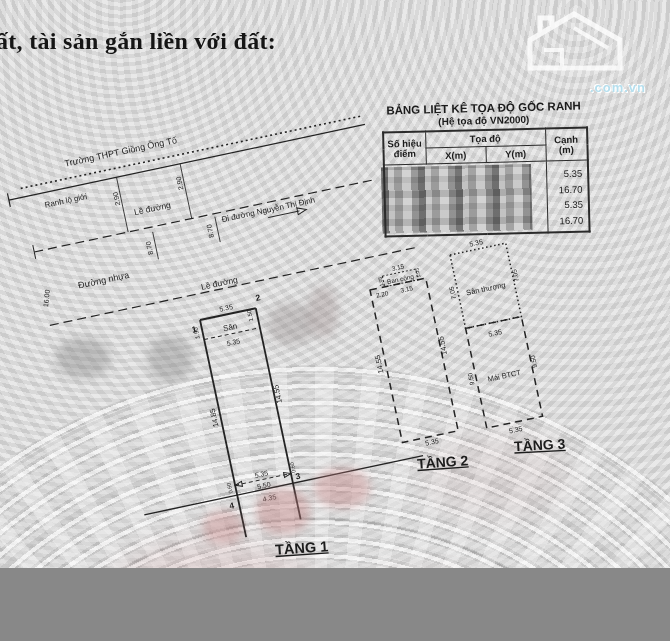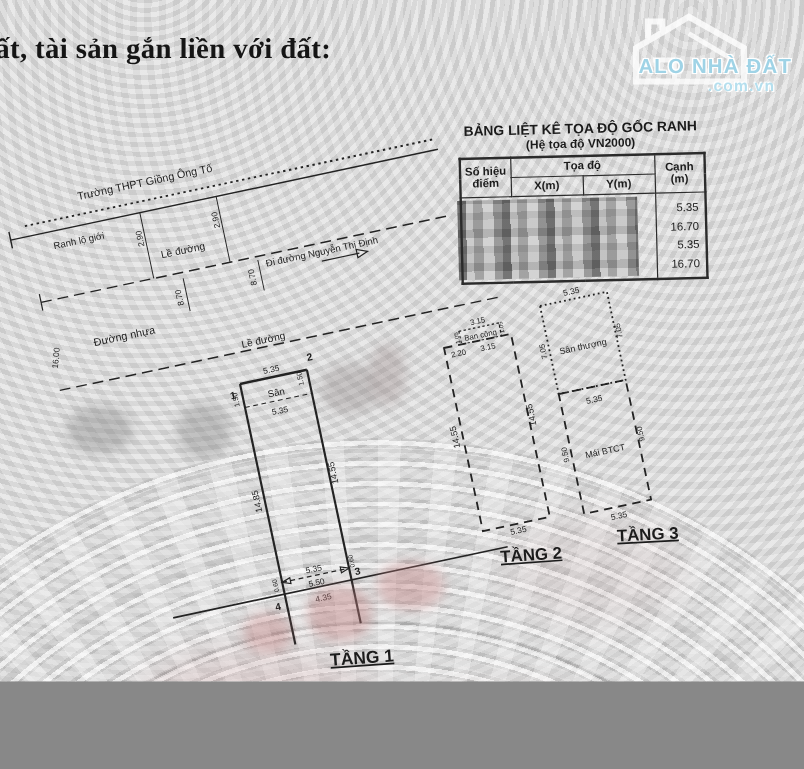--- a/index.html
+++ b/index.html
@@ -32,21 +32,21 @@
 
   
   .logo{position:absolute; right:6px; top:4px; width:150px; height:86px; z-index:7;}
   .logo svg{position:absolute; left:8px; top:2px; opacity:.8;}
   .brand{
     position:absolute; left:18px; top:42px; font-weight:bold; font-size:17px; letter-spacing:1px;
     color:#9fd3e6; white-space:nowrap;
     text-shadow:-1px -1px 0 #fff, 1px -1px 0 #fff, -1px 1px 0 #fff, 1px 1px 0 #fff, 0 0 3px #fff;
   }
   .domain{
-    position:absolute; right:18px; top:60px; font-weight:bold; font-size:13px; letter-spacing:1px;
+    position:absolute; right:18px; top:76px; font-weight:bold; font-size:13px; letter-spacing:1px;
     color:#b5dfee; text-shadow:-1px -1px 0 #fff, 1px 1px 0 #fff, 0 0 3px #fff;
   }
 
   
   .coord{
     position:absolute; left:383px; top:102px; width:204px; z-index:6;
     transform:rotate(-1.4deg); color:#1b1b1b;
   }
   .coord .tt{font-weight:bold; font-size:11.5px; text-align:center; white-space:nowrap;}
   .coord .st{font-weight:bold; font-size:10px; text-align:center; margin-top:1px;}
@@ -89,21 +89,20 @@
 
   <div class="heading">ất, tài sản gắn liền với đất:</div>
 
   <div class="logo">
     <svg width="120" height="66" viewBox="0 0 120 66">
       <path d="M8 62 V34 L52 8 L98 34 V62 Z" stroke="#ffffff" stroke-width="5" fill="none"></path>
       <path d="M18 26 V12 H30 V19" stroke="#ffffff" stroke-width="5" fill="none"></path>
       <path d="M22 44 H40 V62" stroke="#ffffff" stroke-width="4" fill="none"></path>
       <path d="M52 22 L86 42" stroke="#ffffff" stroke-width="4" fill="none"></path>
     </svg>
-    <div class="brand">ALO NHÀ ĐẤT</div>
     <div class="domain">.com.vn</div>
   </div>
 
   <div class="coord">
     <div class="tt">BẢNG LIỆT KÊ TỌA ĐỘ GỐC RANH</div>
     <div class="st">(Hệ tọa độ VN2000)</div>
     <table class="ct">
       <colgroup>
           <col style="width:42px">
           <col style="width:60px">

